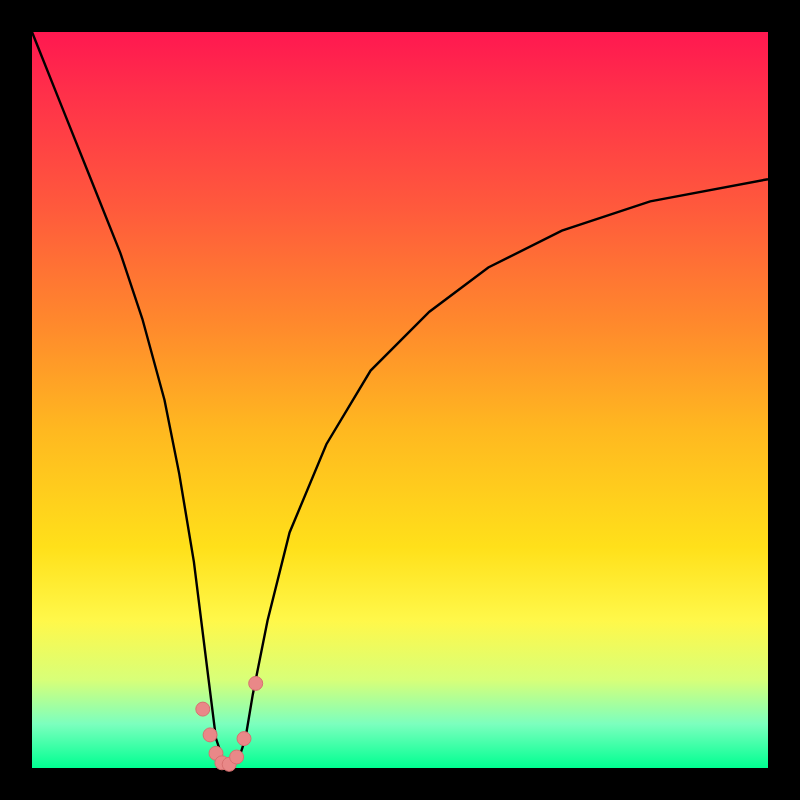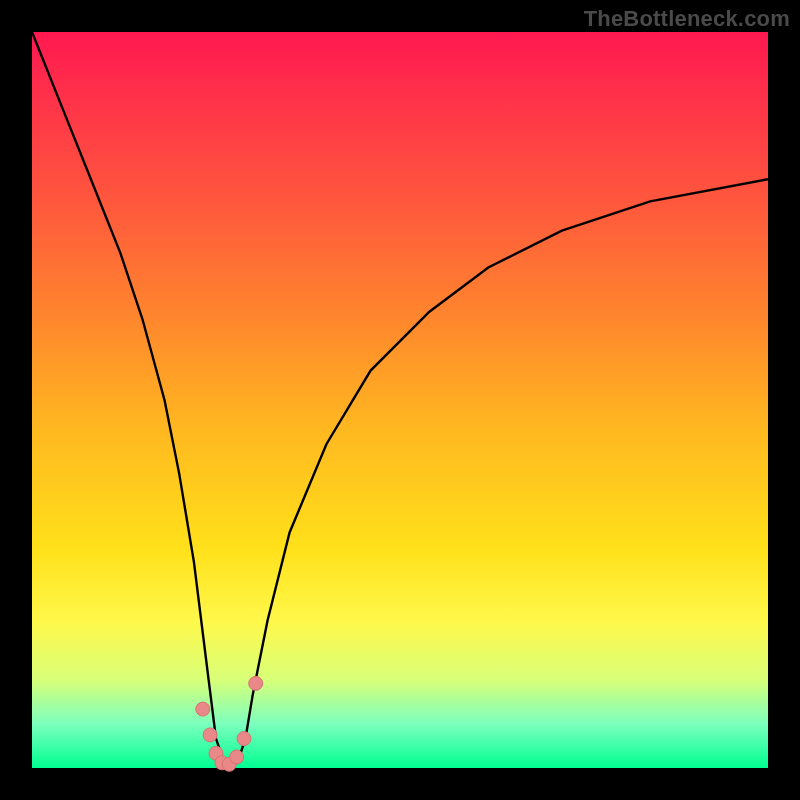--- a/index.html
+++ b/index.html
@@ -57,21 +57,20 @@
     width: 736px;
     height: 736px;
     overflow: visible;
   }
 </style>
 </head>
 <body>
 
 <div class="frame">
 
-  <div class="watermark">TheBottleneck.com</div>
 
   <div class="plot-area">
     <svg class="curve" viewBox="0 0 736 736" preserveAspectRatio="none">
       <path fill="none" stroke="#000" stroke-width="2.4" d="M0.0 0.0 L29.4 73.6 L58.9 147.2 L88.3 220.8 L110.4 287.0 L132.5 368.0 L147.2 441.6 L161.9 529.9 L176.6 647.7 L184.0 706.6 L191.4 728.6 L198.7 736.0 L206.1 728.6 L213.4 706.6 L220.8 662.4 L235.5 588.8 L257.6 500.5 L294.4 412.2 L338.6 338.6 L397.4 279.7 L456.3 235.5 L529.9 198.7 L618.2 169.3 L736.0 147.2"></path>
       <g id="markers">
           <circle cx="170.8" cy="677.1" r="7" fill="#e98888" stroke="#d87070" stroke-width="1"></circle>
           <circle cx="178.1" cy="702.9" r="7" fill="#e98888" stroke="#d87070" stroke-width="1"></circle>
           <circle cx="184.0" cy="721.3" r="7" fill="#e98888" stroke="#d87070" stroke-width="1"></circle>
           <circle cx="189.9" cy="730.8" r="7" fill="#e98888" stroke="#d87070" stroke-width="1"></circle>
           <circle cx="197.2" cy="732.3" r="7" fill="#e98888" stroke="#d87070" stroke-width="1"></circle>

